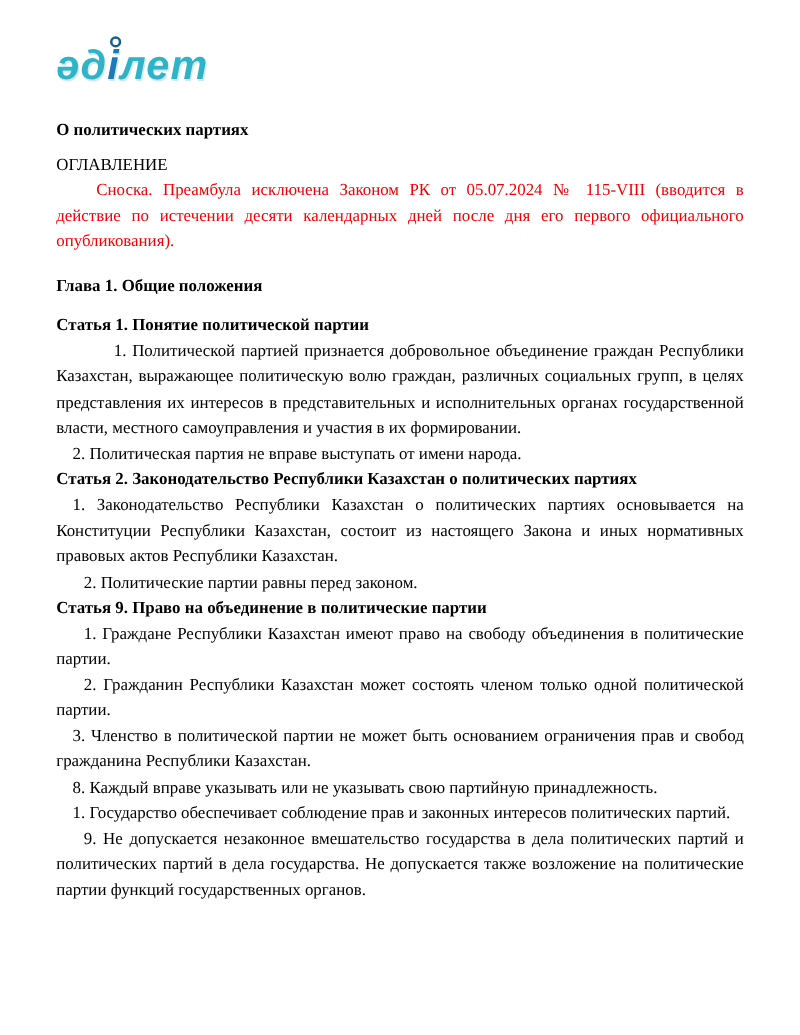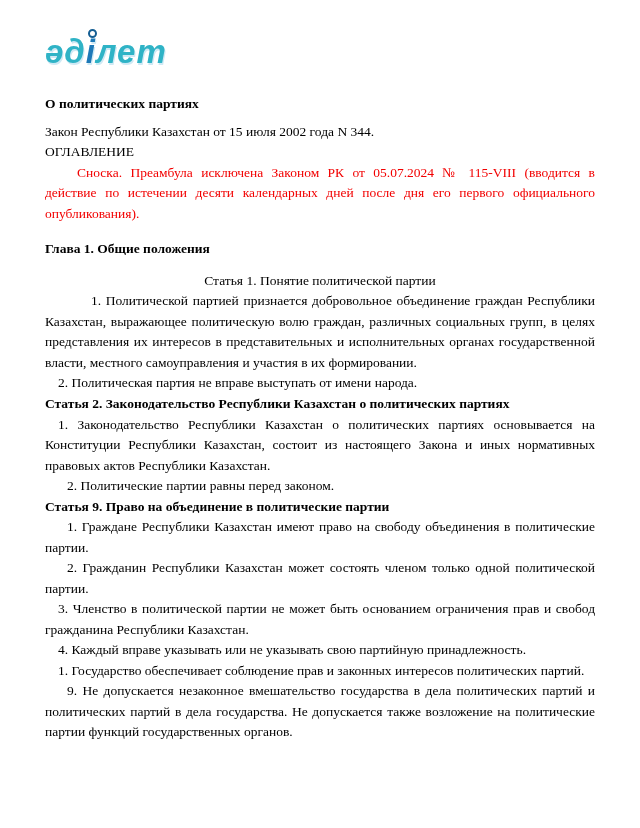--- a/index.html
+++ b/index.html
@@ -46,53 +46,52 @@
     border: 2.5px solid #145e93;
     border-radius: 50%;
     background: #ffffff;
   }
   
   .content p { line-height: 1.52; }
   .b-title        { font-weight: bold; margin-bottom: 7px; }
   .b-plain        { }
   .b-footnote     { color: #f20000; text-align: justify; text-indent: 32px; }
   .b-chapter      { font-weight: bold; margin-top: 15px; }
-  .b-article      { font-weight: normal; margin-top: 11px; text-align: center; }
+  .b-article      { font-weight: bold; margin-top: 11px; }
   .b-article-flush{ font-weight: bold; }
   .b-para         { text-align: justify; }
   .ind-sm { text-indent: 13px; }
   .ind-md { text-indent: 22px; }
   .ind-lg { text-indent: 46px; }
 </style>
 </head>
 <body>
 
 <div class="page">
 
   <header class="logo-row">
     <div class="logo">
       <span class="lg-teal">әд</span><span class="logo-i"><span class="ring"></span><span>і</span></span><span class="lg-teal">лет</span>
     </div>
   </header>
 
   <main class="content">
 
   <p class="b-title">О политических партиях</p>
-      <p class="b-plain">Закон Республики Казахстан от 15 июля 2002 года N 344.</p>
       <p class="b-plain">ОГЛАВЛЕНИЕ</p>
       <p class="b-footnote">Сноска. Преамбула исключена Законом РК от 05.07.2024 № 115-VIII (вводится в действие по истечении десяти календарных дней после дня его первого официального опубликования).</p>
       <p class="b-chapter">Глава 1. Общие положения</p>
       <p class="b-article">Статья 1. Понятие политической партии</p>
       <p class="b-para ind-lg">1. Политической партией признается добровольное объединение граждан Республики Казахстан, выражающее политическую волю граждан, различных социальных групп, в целях представления их интересов в представительных и исполнительных органах государственной власти, местного самоуправления и участия в их формировании.</p>
       <p class="b-para ind-sm">2. Политическая партия не вправе выступать от имени народа.</p>
       <p class="b-article-flush">Статья 2. Законодательство Республики Казахстан о политических партиях</p>
       <p class="b-para ind-sm">1. Законодательство Республики Казахстан о политических партиях основывается на Конституции Республики Казахстан, состоит из настоящего Закона и иных нормативных правовых актов Республики Казахстан.</p>
       <p class="b-para ind-md">2. Политические партии равны перед законом.</p>
       <p class="b-article-flush">Статья 9. Право на объединение в политические партии</p>
       <p class="b-para ind-md">1. Граждане Республики Казахстан имеют право на свободу объединения в политические партии.</p>
       <p class="b-para ind-md">2. Гражданин Республики Казахстан может состоять членом только одной политической партии.</p>
       <p class="b-para ind-sm">3. Членство в политической партии не может быть основанием ограничения прав и свобод гражданина Республики Казахстан.</p>
-      <p class="b-para ind-sm">4. Каждый вправе указывать или не указывать свою партийную принадлежность.</p>
+      <p class="b-para ind-sm">8. Каждый вправе указывать или не указывать свою партийную принадлежность.</p>
       <p class="b-para ind-sm">1. Государство обеспечивает соблюдение прав и законных интересов политических партий.</p>
       <p class="b-para ind-md">9. Не допускается незаконное вмешательство государства в дела политических партий и политических партий в дела государства. Не допускается также возложение на политические партии функций государственных органов.</p>
     </main>
 
 </div>
 
 </body></html>

